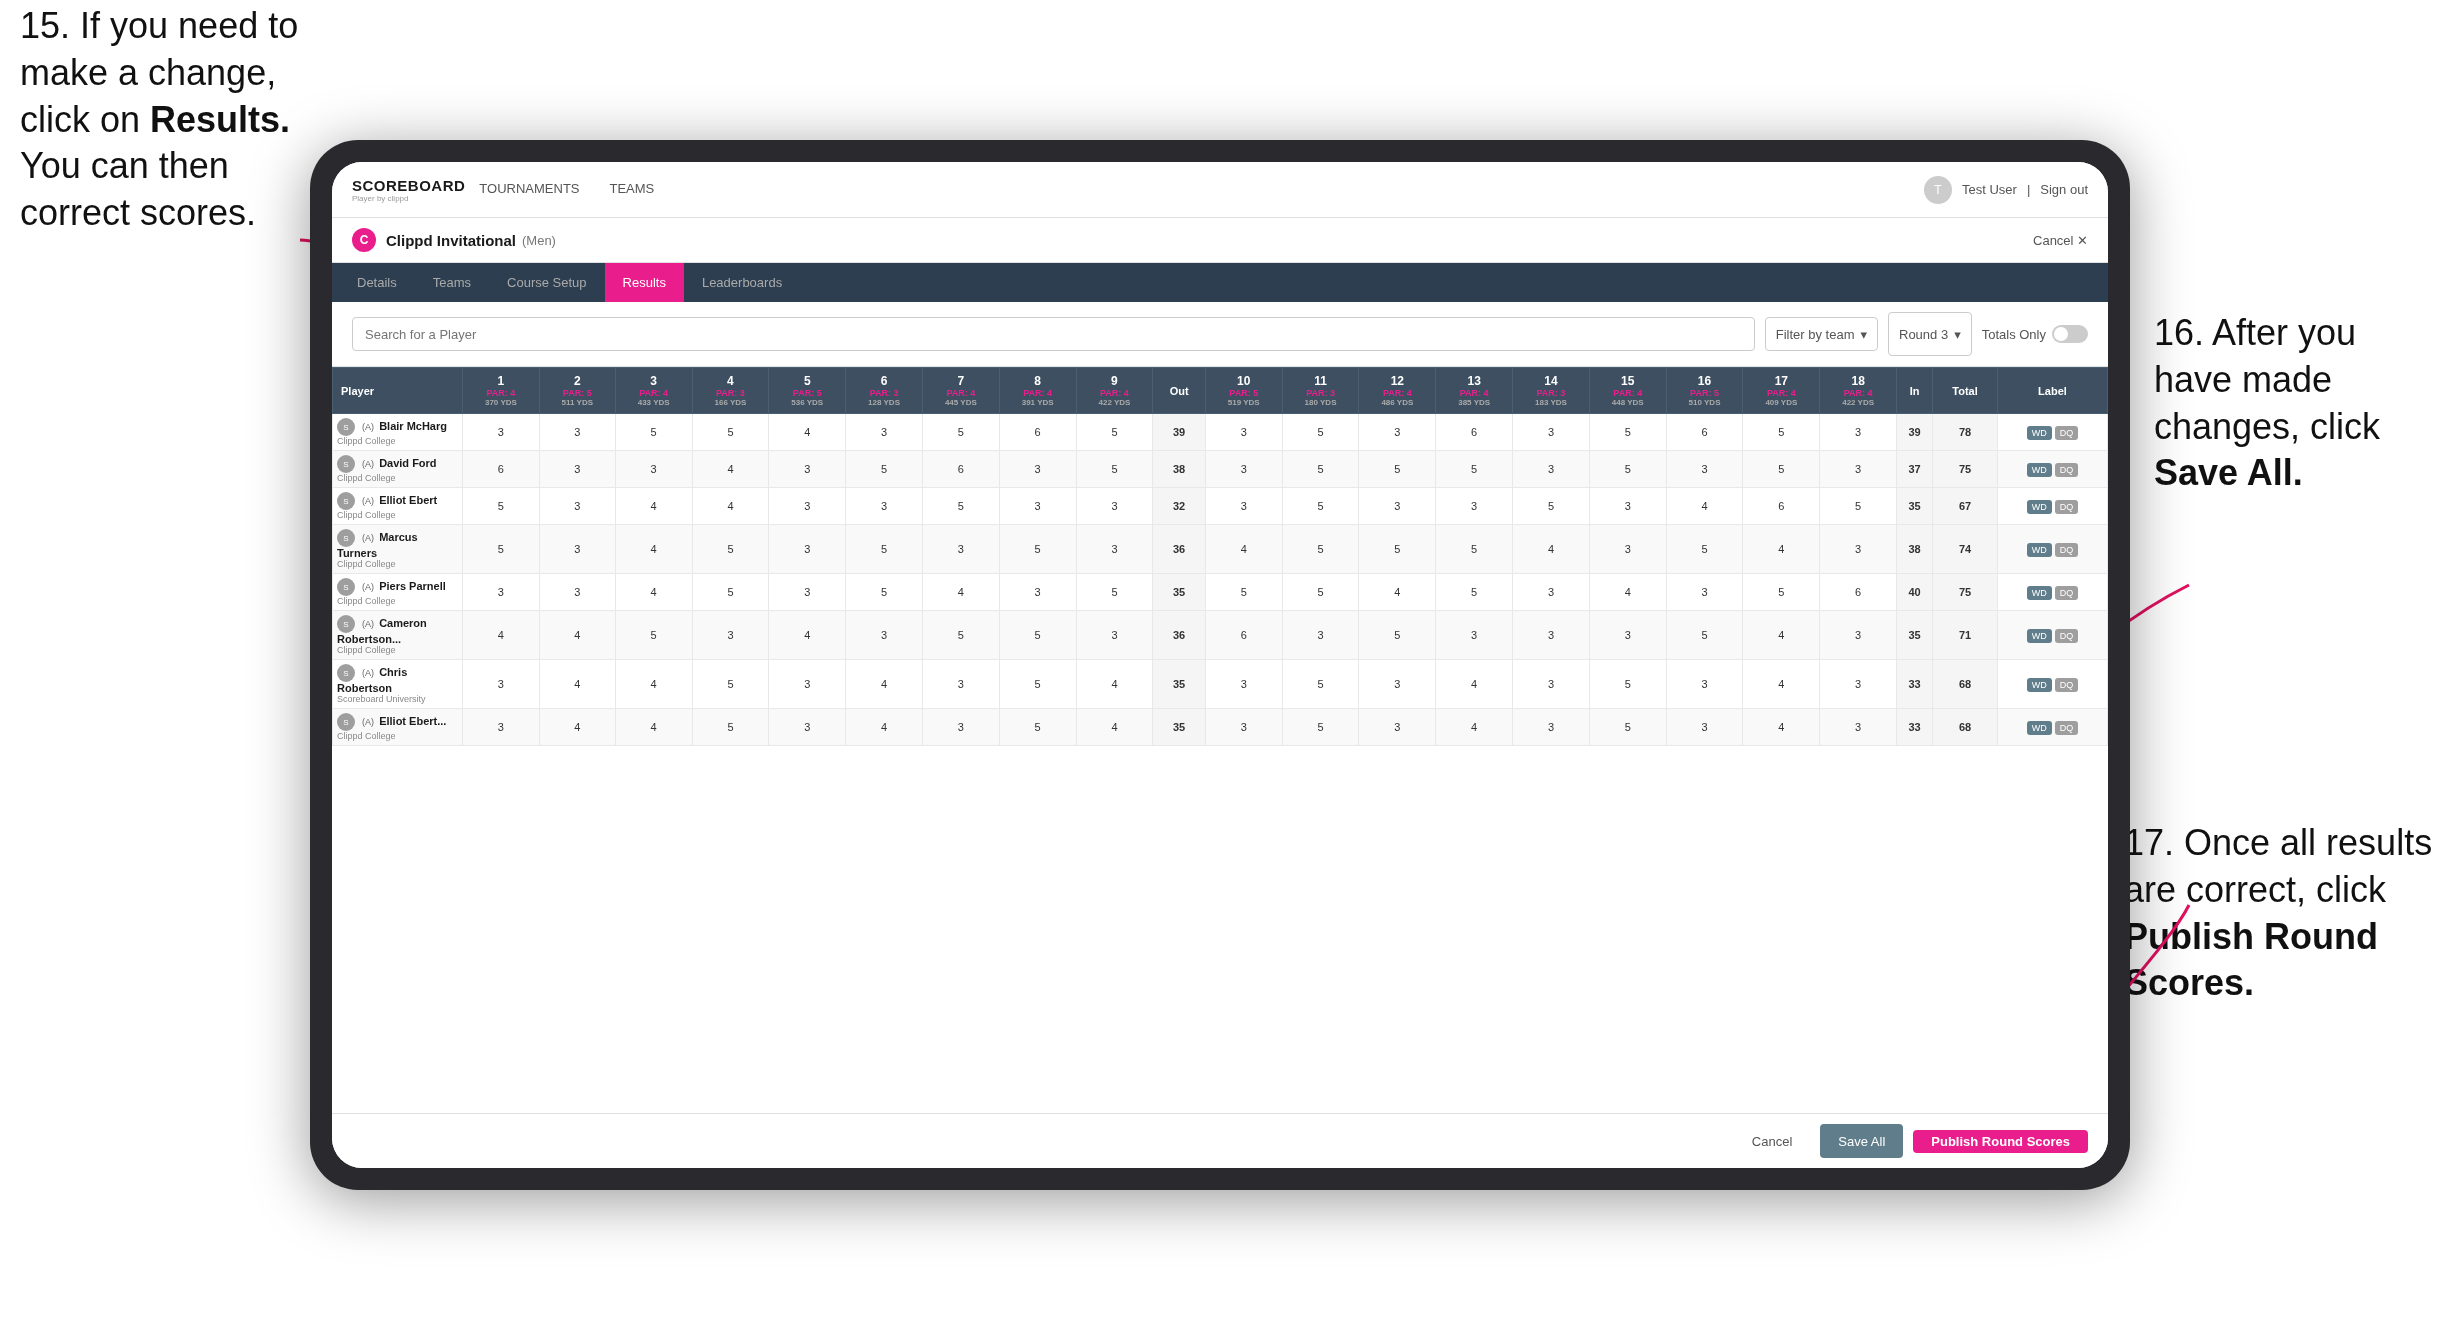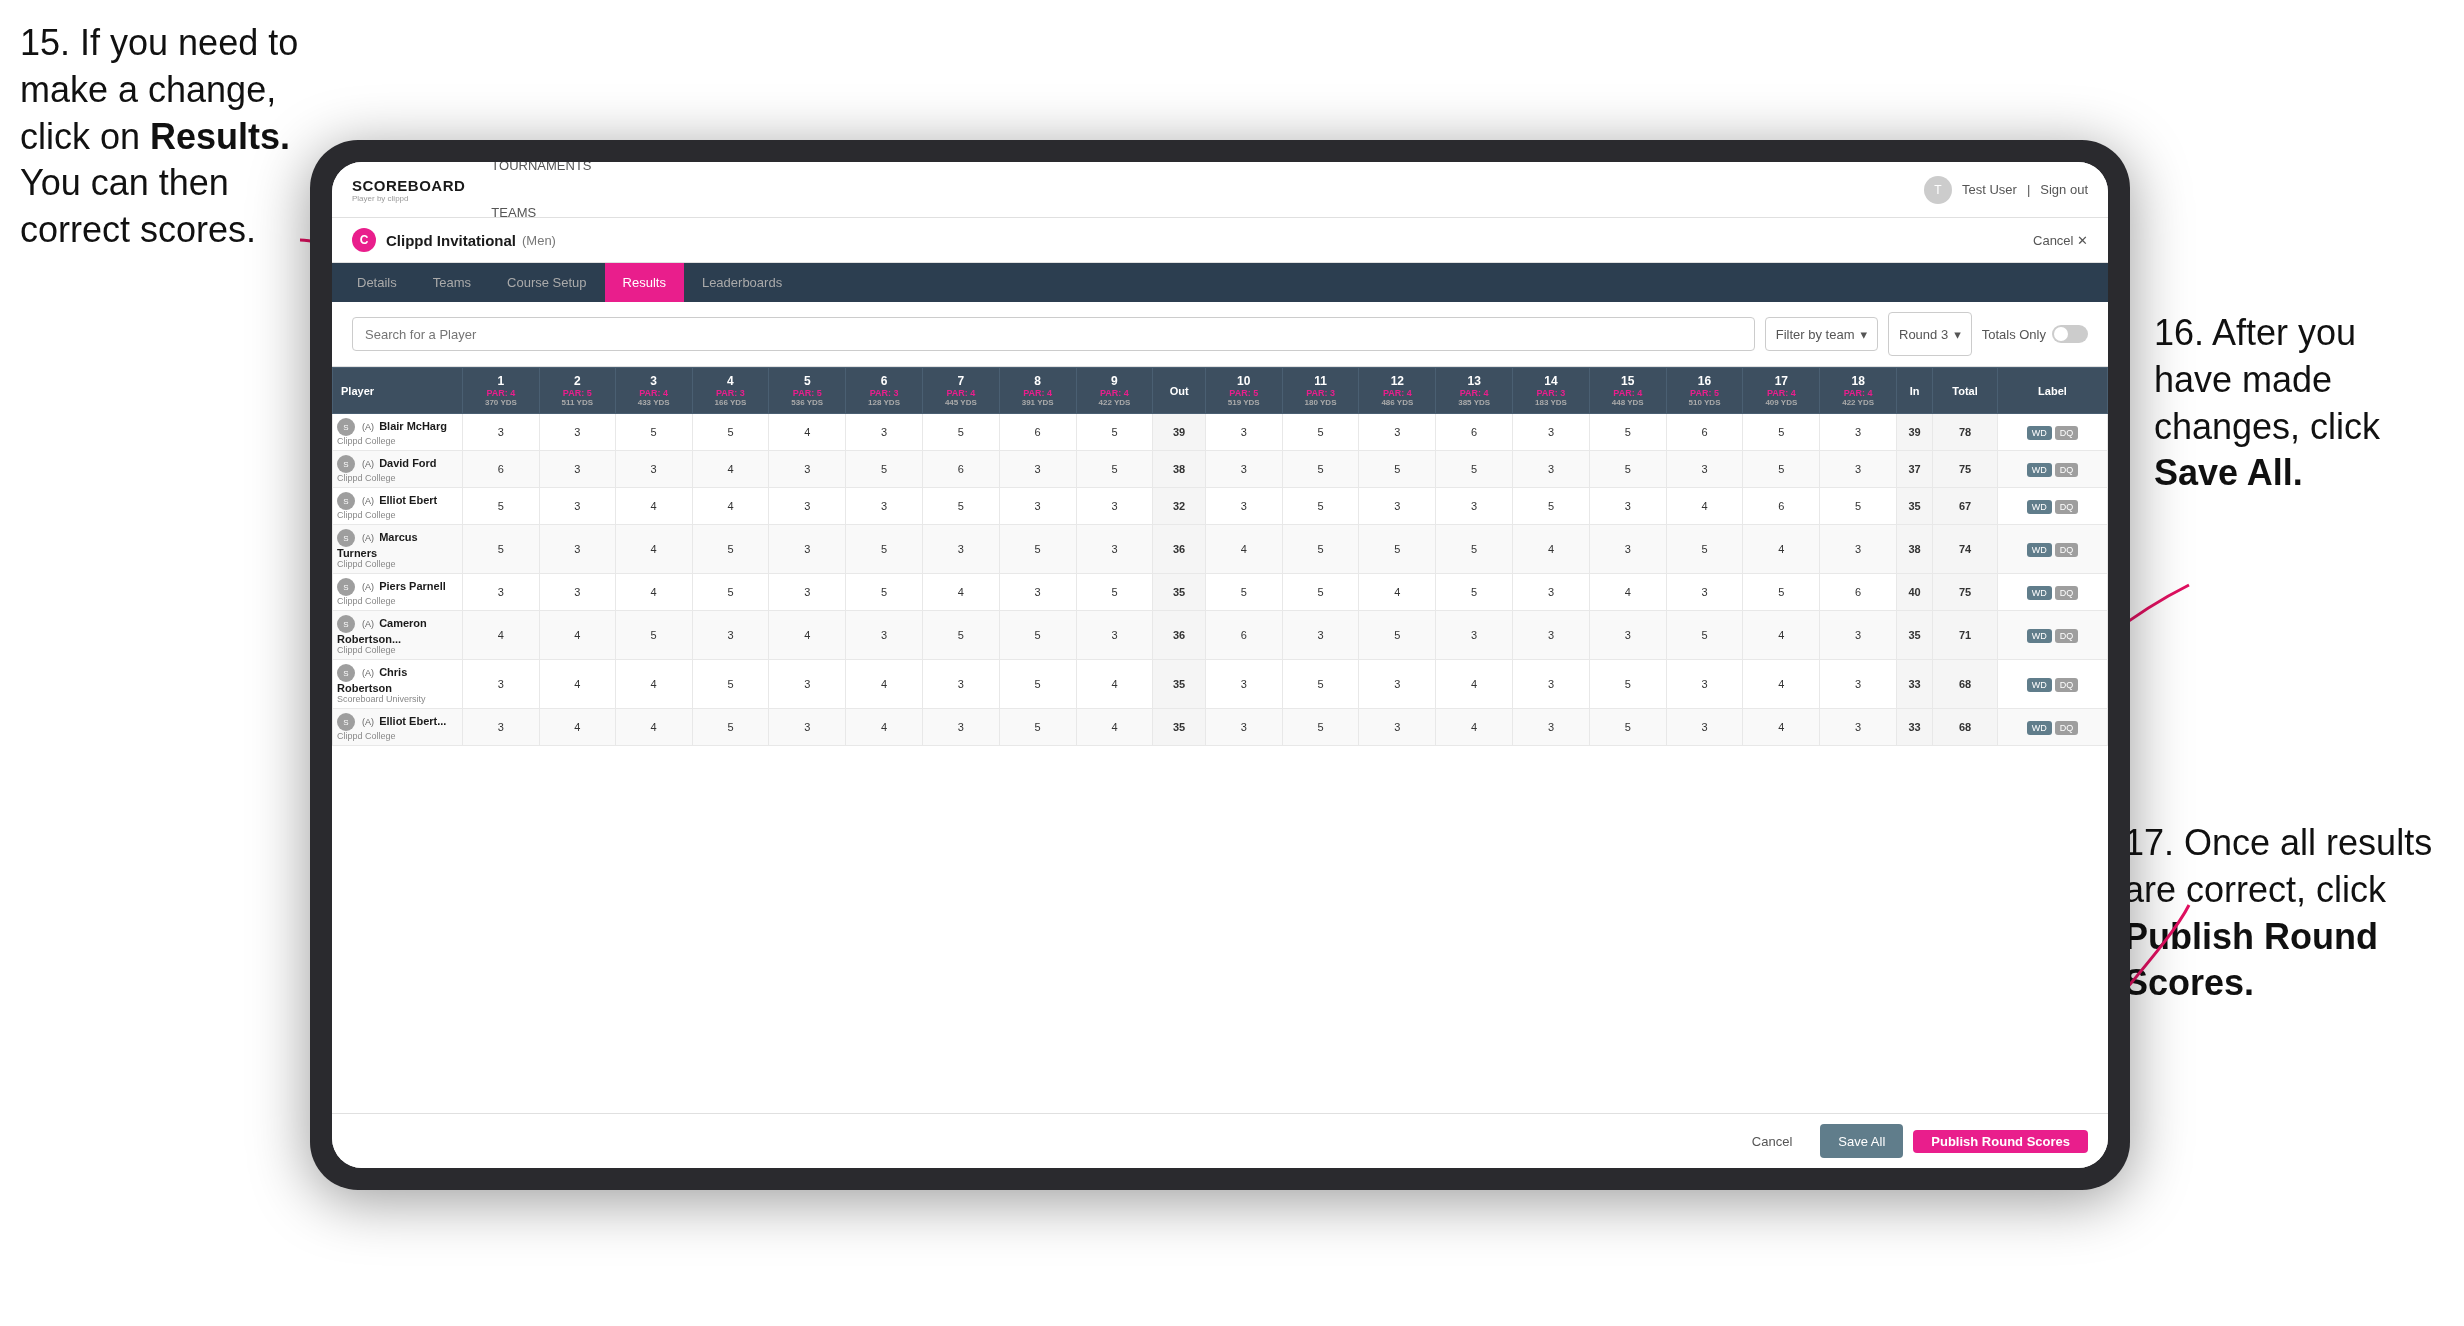--- a/index.html
+++ b/index.html
@@ -8,21 +8,21 @@
       font-family: -apple-system, BlinkMacSystemFont, 'Segoe UI', Arial, sans-serif;
       width: 2464px;
       height: 1326px;
       position: relative;
       overflow: hidden;
     }
 
     
     .instruction-left {
       position: absolute;
-      top: 20px;
+      top: 3px;
       left: 20px;
       width: 280px;
       font-size: 36px;
       line-height: 1.3;
       color: #111;
     }
     .instruction-left strong { font-weight: 700; }
 
     
     .instruction-right-top {
@@ -95,22 +95,21 @@
       display: block;
       font-size: 8px;
       font-weight: 400;
       color: #999;
       letter-spacing: 0;
     }
 
     .nav-links {
       display: flex;
       gap: 30px;
-      margin-left: 20px;
-      flex-direction: column;
+      margin-left: 8px;
     }
     .nav-link {
       font-size: 13px;
       color: #555;
       text-decoration: none;
       padding-bottom: 2px;
       cursor: pointer;
     }
 
     .nav-right {

